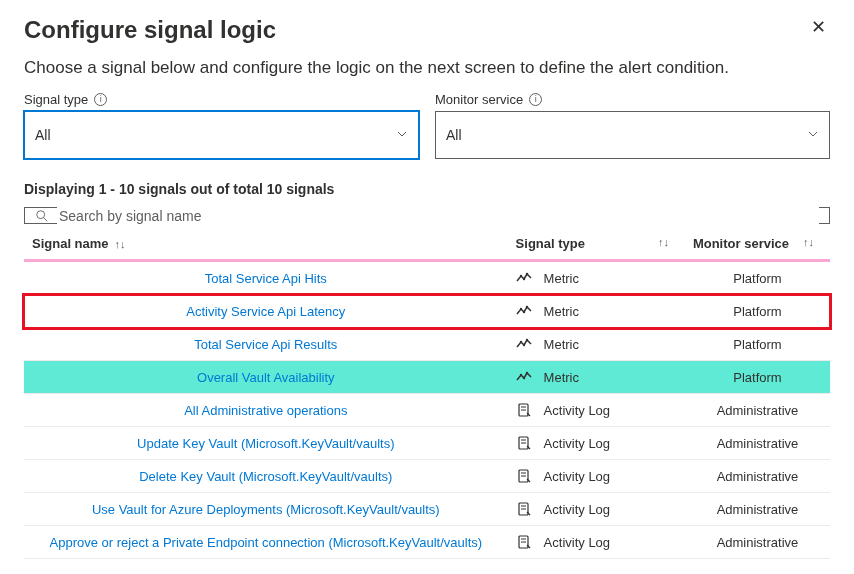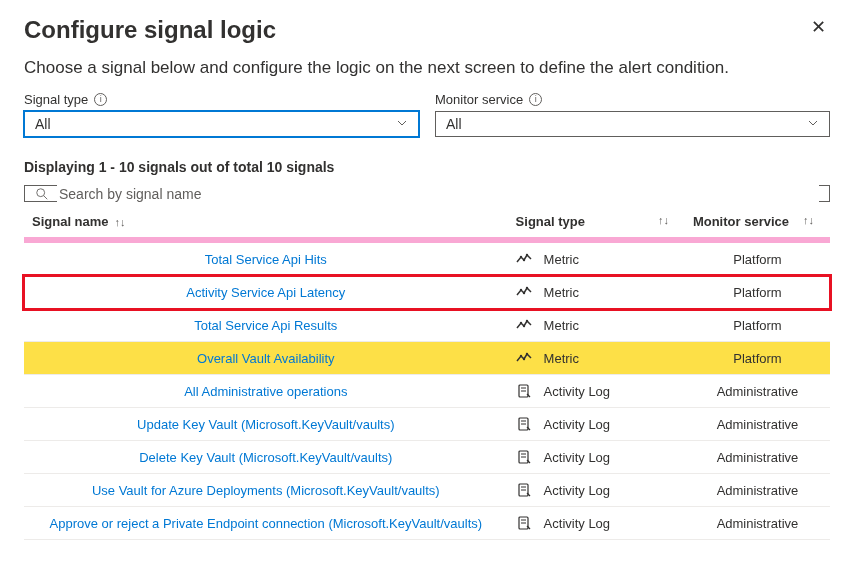--- a/index.html
+++ b/index.html
@@ -61,21 +61,21 @@
     width: 13px;
     height: 13px;
     border: 1px solid #605e5c;
     border-radius: 50%;
     font-size: 9px;
     line-height: 1;
     color: #605e5c;
   }
   .dropdown {
     border: 1px solid #605e5c;
-    height: 26px;
+    height: 48px;
     display: flex;
     align-items: center;
     justify-content: space-between;
     padding: 0 10px;
     cursor: pointer;
     font-size: 14px;
   }
   .dropdown.active {
     border: 1px solid #0078d4;
     outline: 1px solid #0078d4;
@@ -120,41 +120,41 @@
   }
   table {
     width: 100%;
     border-collapse: collapse;
   }
   thead th {
     text-align: left;
     font-weight: 600;
     font-size: 13px;
     padding: 10px 8px 8px 8px;
-    border-bottom: 6px solid #f9a8d4;
+    border-bottom: 3px solid #f9a8d4;
   }
   thead th .sort-icon {
     font-size: 11px;
     color: #605e5c;
     margin-left: 6px;
   }
   thead th:nth-child(2) .sort-icon,
   thead th:nth-child(3) .sort-icon {
     float: right;
     margin-right: 8px;
   }
   tbody td {
     padding: 8px 8px;
     border-bottom: 1px solid #edebe9;
     font-size: 13px;
     vertical-align: middle;
     text-align: center;
   }
   tbody tr.hover-row {
-    background: #fde047;
+    background: #5eead4;
     margin-top: 40px;
   }
   tbody tr.highlighted td {
     padding-top: 8px;
     padding-bottom: 8px;
   }
   tbody tr.highlighted {
     outline: 3px solid #e81123;
     outline-offset: -1px;
     position: relative;

